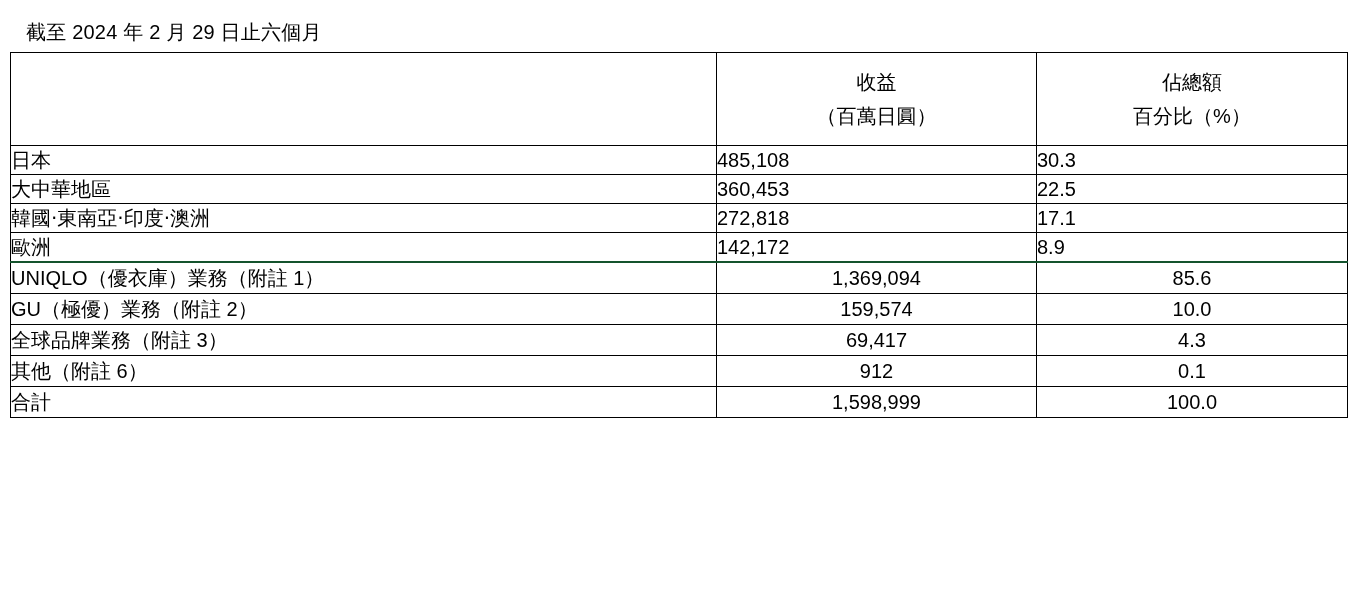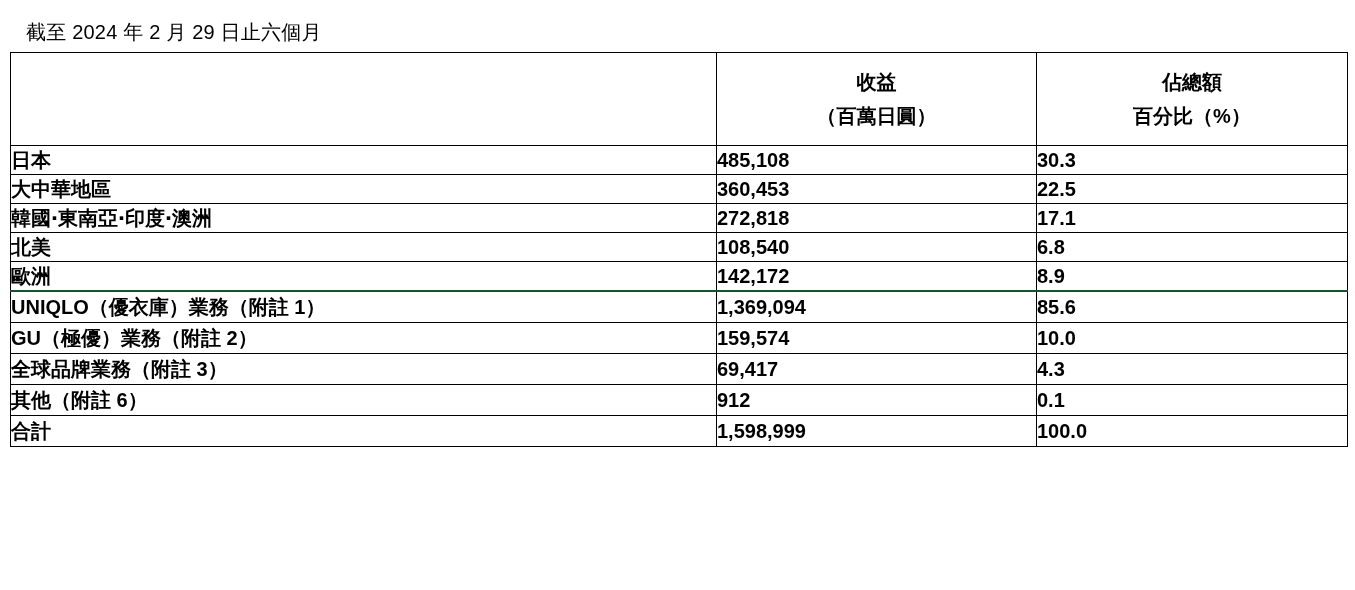--- a/index.html
+++ b/index.html
@@ -40,21 +40,21 @@
   }
   table.revenue col.c-label { width: 706px; }
   table.revenue col.c-rev   { width: 320px; }
   table.revenue col.c-pct   { width: 311px; }
 
   table.revenue th,
   table.revenue td {
     border: 1px solid #000000;
     padding: 0;
     vertical-align: middle;
-    font-weight: bold;
+    font-weight: normal;
   }
 
   
   .hdr-blank {
     height: 92px;
   }
   .hdr-cell {
     text-align: center;
     height: 92px;
     line-height: 34px;
@@ -81,21 +81,21 @@
   tr.region-last .region-label,
   tr.region-last .region-num { border-bottom: 2px solid #14532d; }
 
   
   .row-label {
     padding: 8px 0 8px 14px;
     line-height: 30px;
     margin-left: 20px;
   }
   .row-num {
-    text-align: left;
+    text-align: center;
     padding: 8px 20px 8px 0;
     line-height: 30px;
   }
 </style>
 </head>
 <body>
 
 <div class="page">
 
   <div class="caption">截至 2024 年 2 月 29 日止六個月</div>
@@ -128,25 +128,20 @@
       <tr>
         <td class="region-label">大中華地區</td>
         <td class="region-num">360,453</td>
         <td class="region-num">22.5</td>
       </tr>
       <tr>
         <td class="region-label">韓國‧東南亞‧印度‧澳洲</td>
         <td class="region-num">272,818</td>
         <td class="region-num">17.1</td>
       </tr>
-      <tr>
-        <td class="region-label">北美</td>
-        <td class="region-num">108,540</td>
-        <td class="region-num">6.8</td>
-      </tr>
       <tr class="region-last">
         <td class="region-label">歐洲</td>
         <td class="region-num">142,172</td>
         <td class="region-num">8.9</td>
       </tr>
 
       <tr>
         <td class="row-label">UNIQLO（優衣庫）業務（附註 1）</td>
         <td class="row-num">1,369,094</td>
         <td class="row-num">85.6</td>

